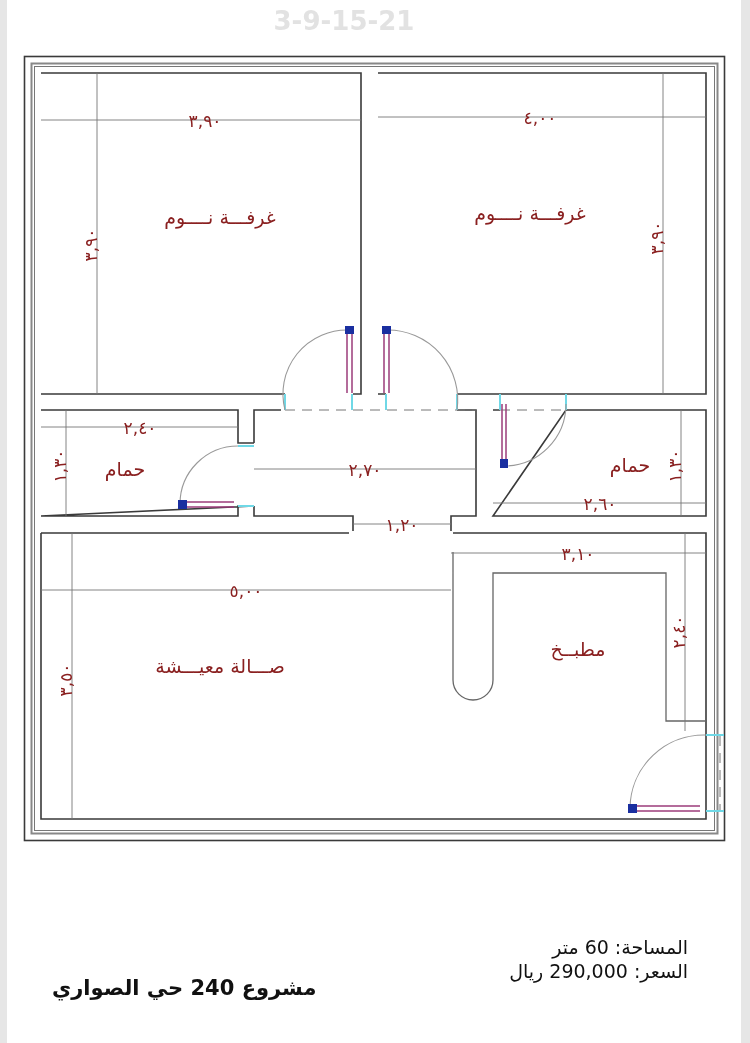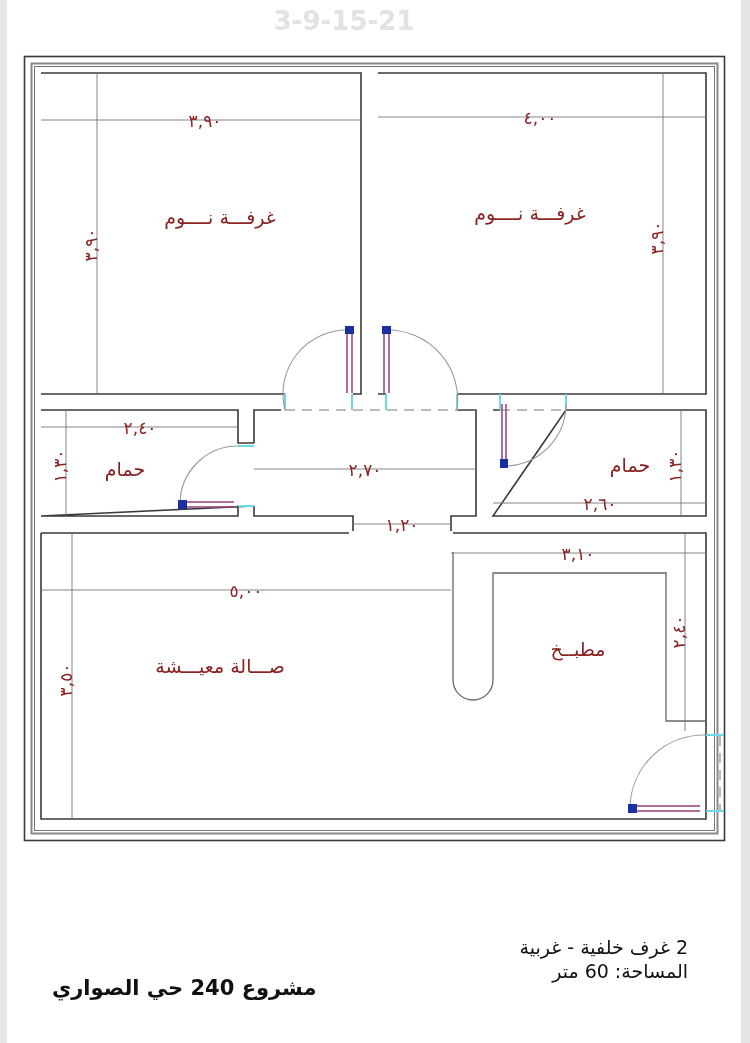--- a/index.html
+++ b/index.html
@@ -130,16 +130,16 @@
     <text x="220" y="224">غرفـــة نــــوم</text>
     <text x="530" y="220">غرفـــة نــــوم</text>
     <text x="125" y="476">حمام</text>
     <text x="630" y="472">حمام</text>
     <text x="220" y="673">صـــالة معيـــشة</text>
     <text x="578" y="656">مطبــخ</text>
   </g>
 </svg>
 
 <div class="info">
-  <div>2 غرف خلفية - غربية</div>
   <div>المساحة: 60 متر</div>
+  <div>السعر: 290,000 ريال</div>
 </div>
 <div class="project">مشروع 240 حي الصواري</div>
 
 </body></html>

